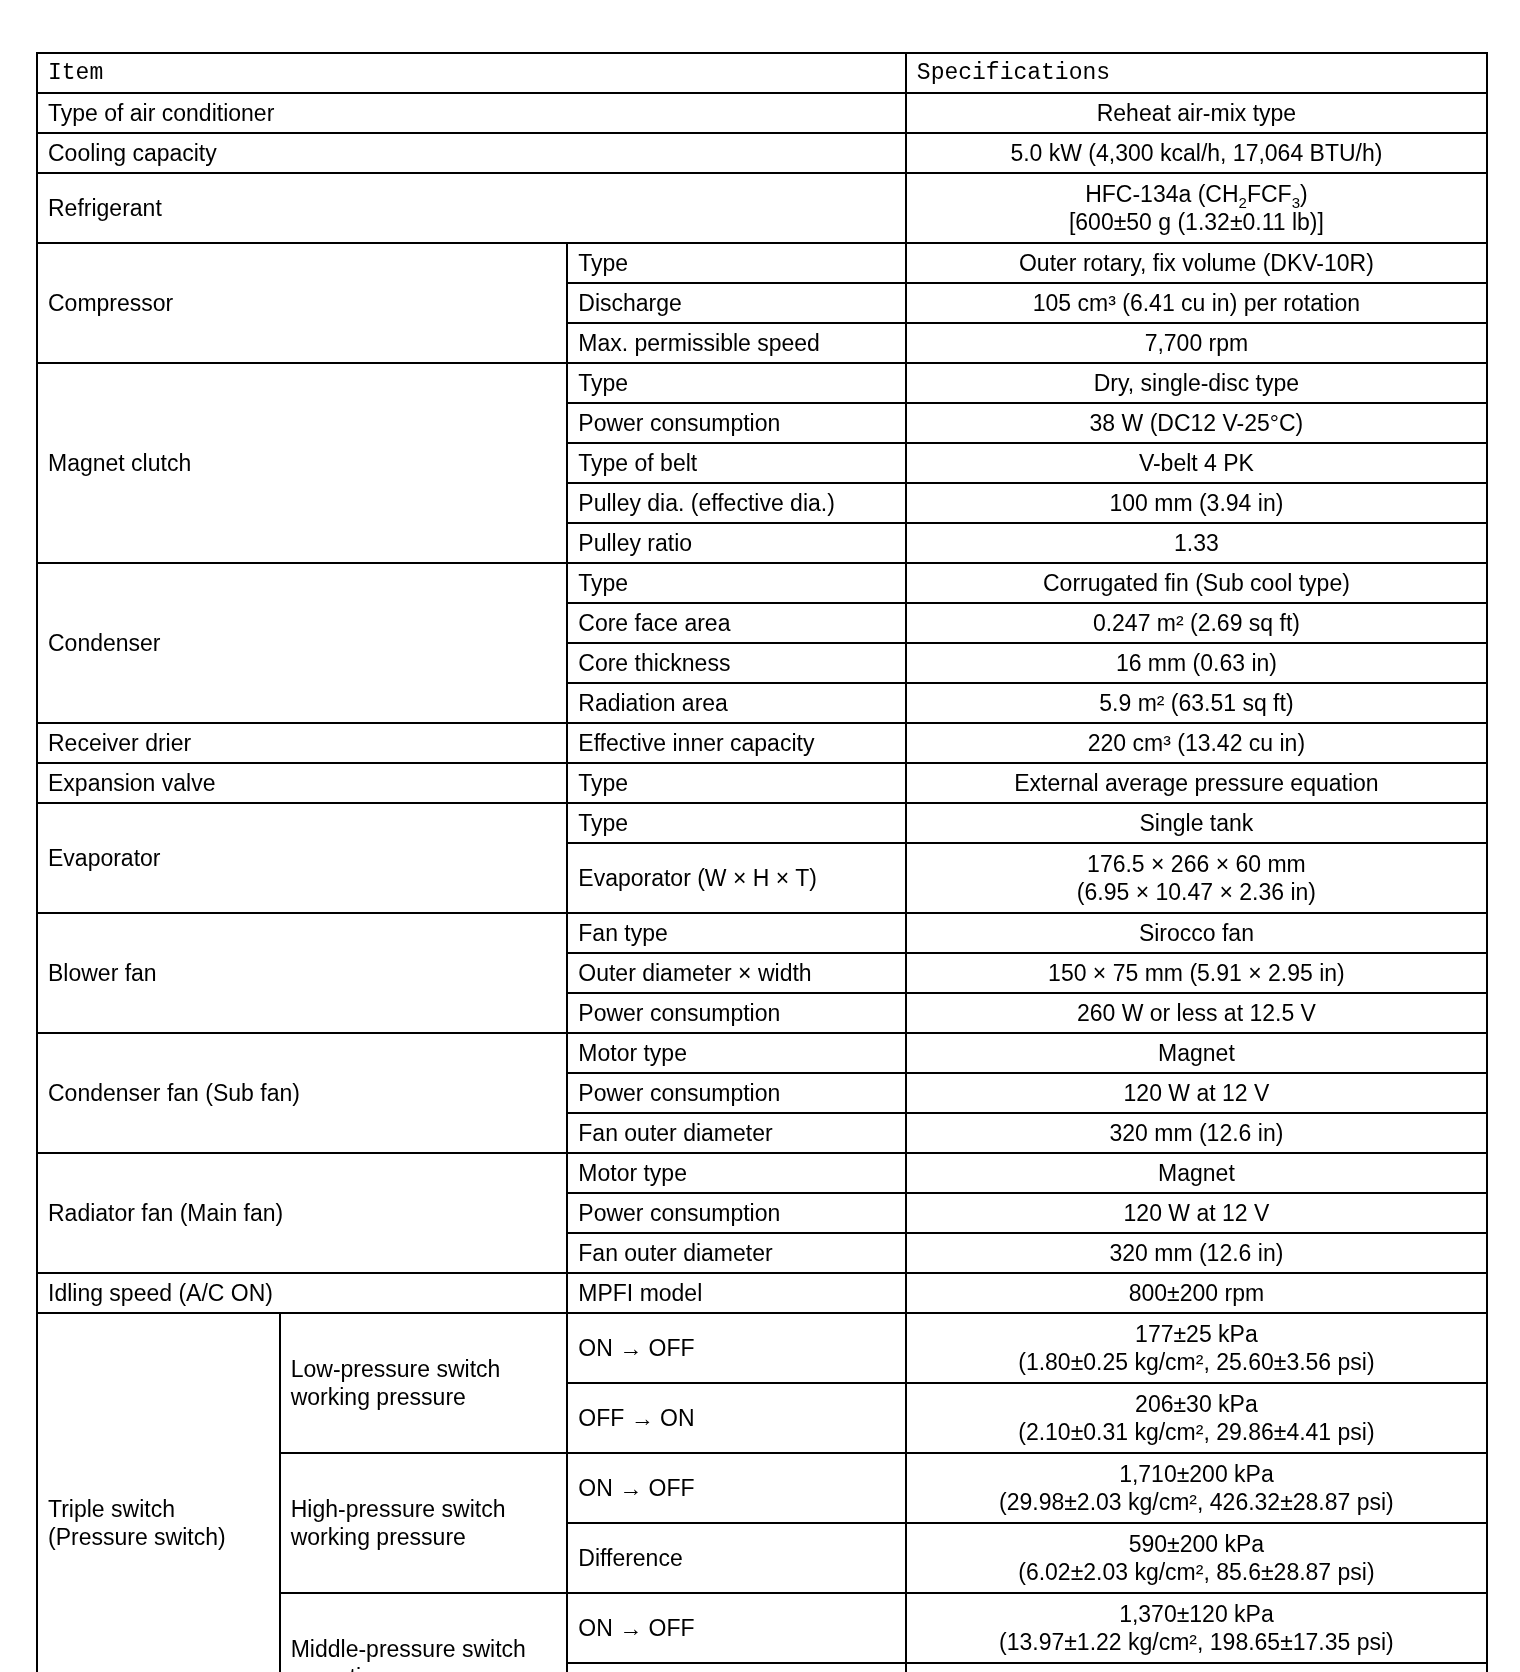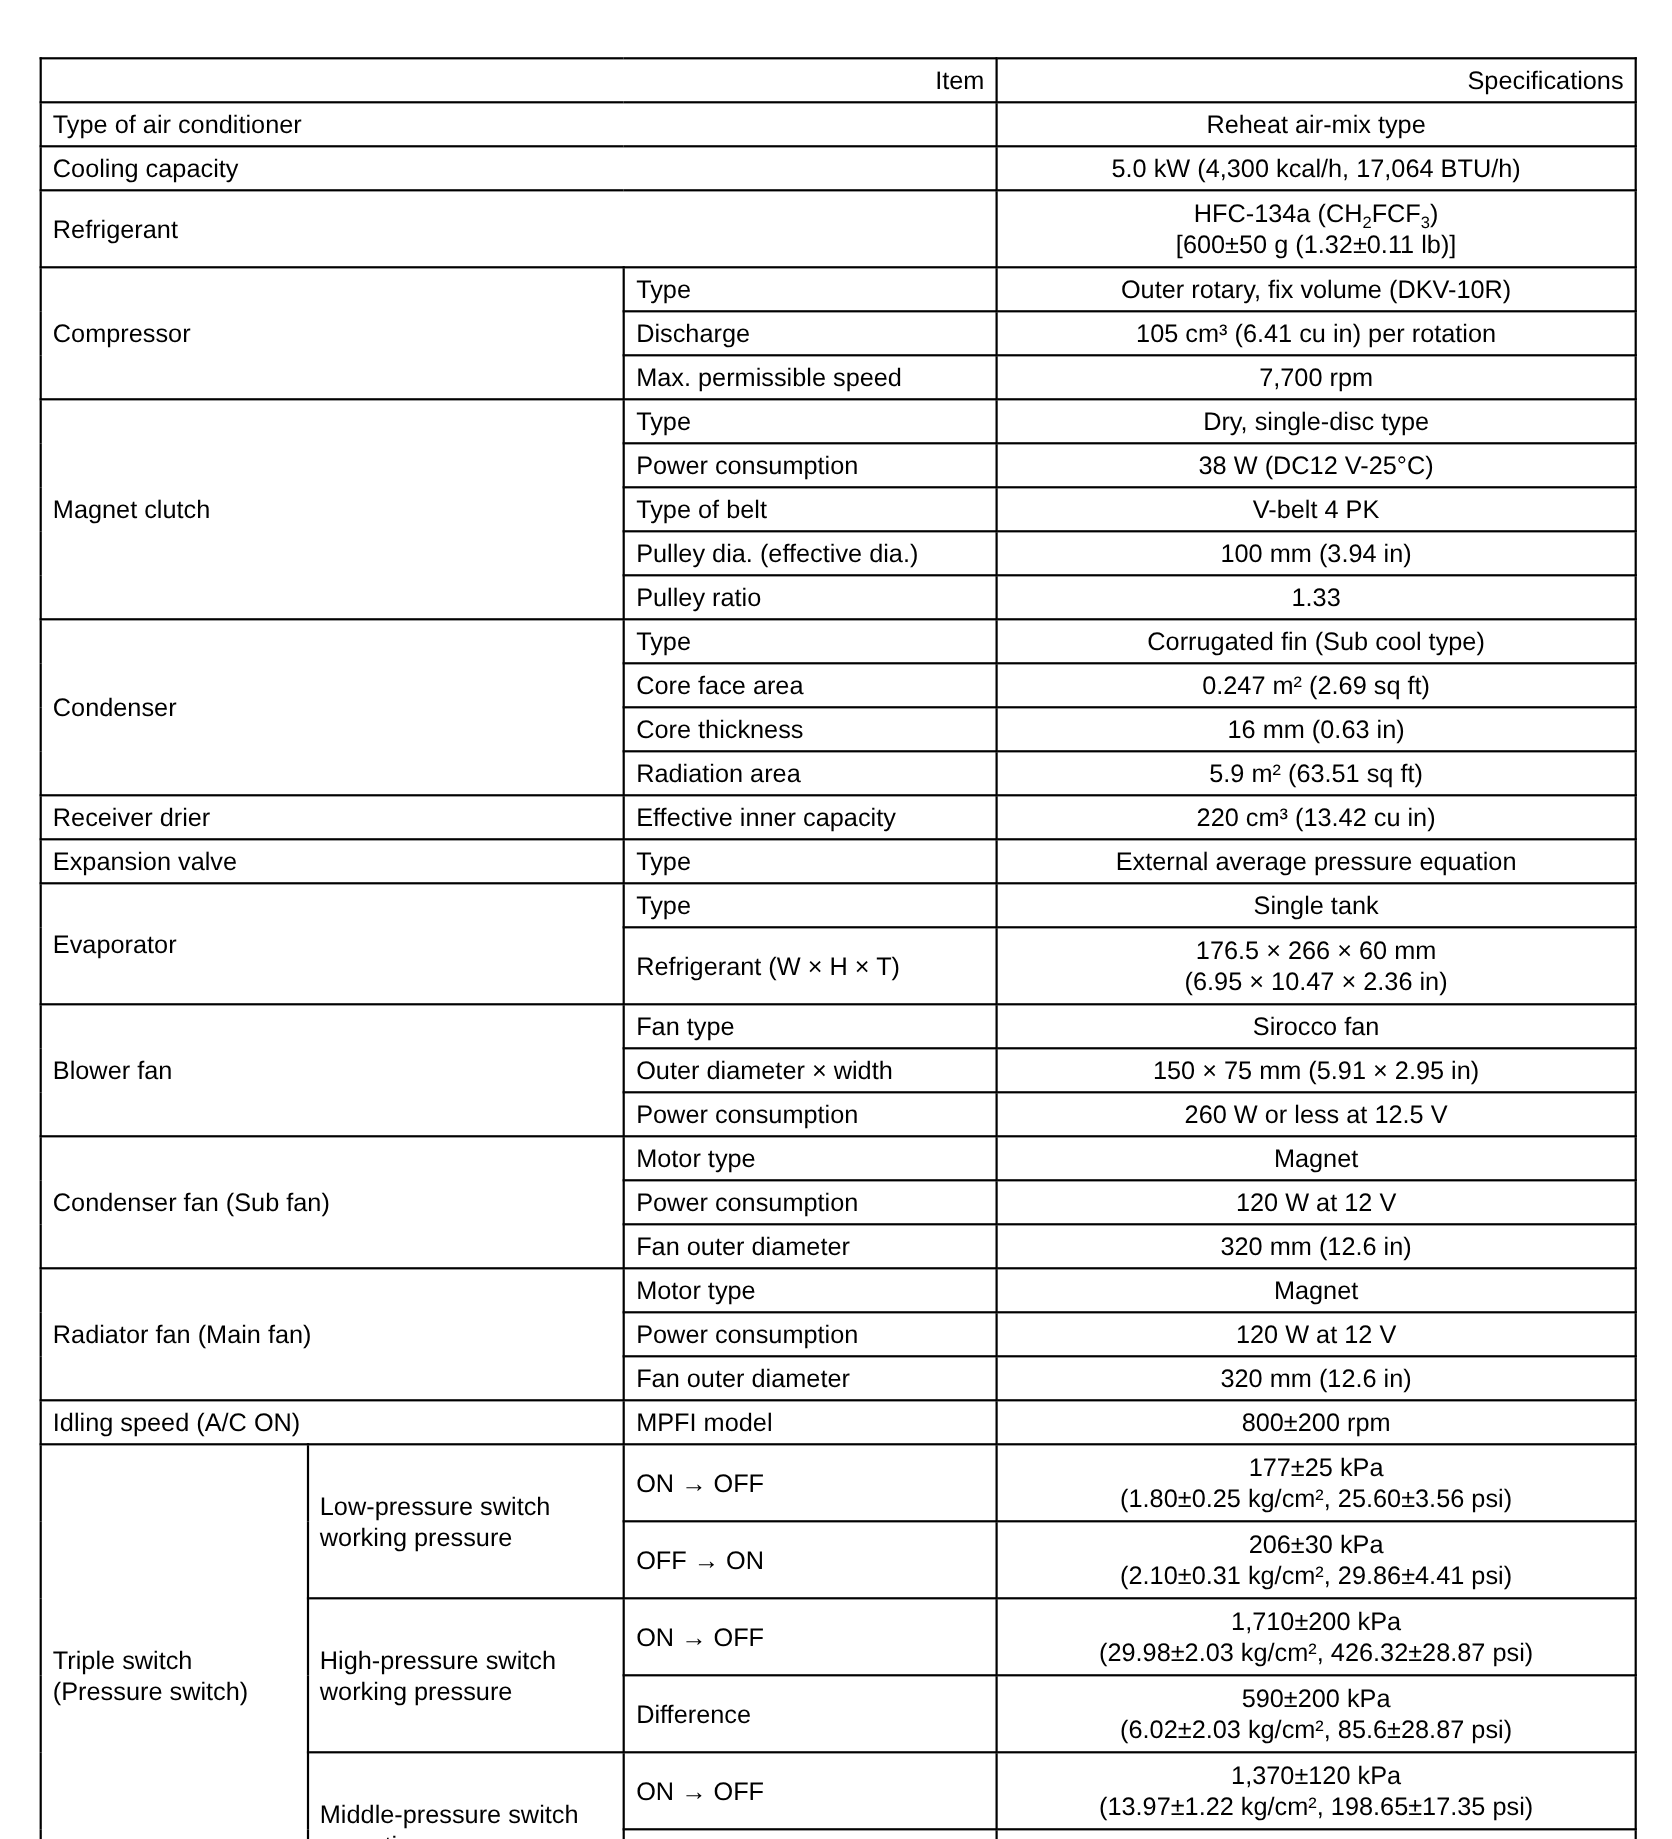--- a/index.html
+++ b/index.html
@@ -5,21 +5,21 @@
   html, body { margin: 0; padding: 0; background: #ffffff; }
   body { width: 1520px; height: 1672px; position: relative; font-family: "Liberation Sans", sans-serif; color: #000; }
   table.spec {
     position: absolute; left: 36px; top: 52px;
     width: 1452px; border-collapse: collapse;
     font-size: 23px; line-height: 28px;
   }
   table.spec td, table.spec th {
     border: 2px solid #000; padding: 3px 10px; vertical-align: middle; font-weight: normal;
   }
-  table.spec th { text-align: right; height: 32px; }
+  table.spec th { text-align: left; height: 32px; font-family: Liberation Mono, monospace; }
   td.c { text-align: center; }
   td.l { text-align: left; }
   .thick-top td, .thick-top th { border-top-width: 3px; }
   col.c1 { width: 243px; }
   col.c2 { width: 288px; }
   col.c3 { width: 339px; }
   col.c4 { width: 582px; }
   tr.h1 td { height: 32px; }
   tr.h2 td { height: 62px; }
   sup, sub { font-size: 15px; line-height: 0; }
@@ -121,21 +121,21 @@
     <td class="l">Type</td>
     <td class="c">External average pressure equation</td>
   </tr>
 
   <tr class="h1 thick-top">
     <td colspan="2" rowspan="2" class="l">Evaporator</td>
     <td class="l">Type</td>
     <td class="c">Single tank</td>
   </tr>
   <tr class="h2">
-    <td class="l">Refrigerant (W × H × T)</td>
+    <td class="l">Evaporator (W × H × T)</td>
     <td class="c">
       <div>176.5 × 266 × 60 mm</div>
       <div>(6.95 × 10.47 × 2.36 in)</div>
     </td>
   </tr>
 
   <tr class="h1 thick-top">
     <td colspan="2" rowspan="3" class="l">Blower fan</td>
     <td class="l">Fan type</td>
     <td class="c">Sirocco fan</td>

